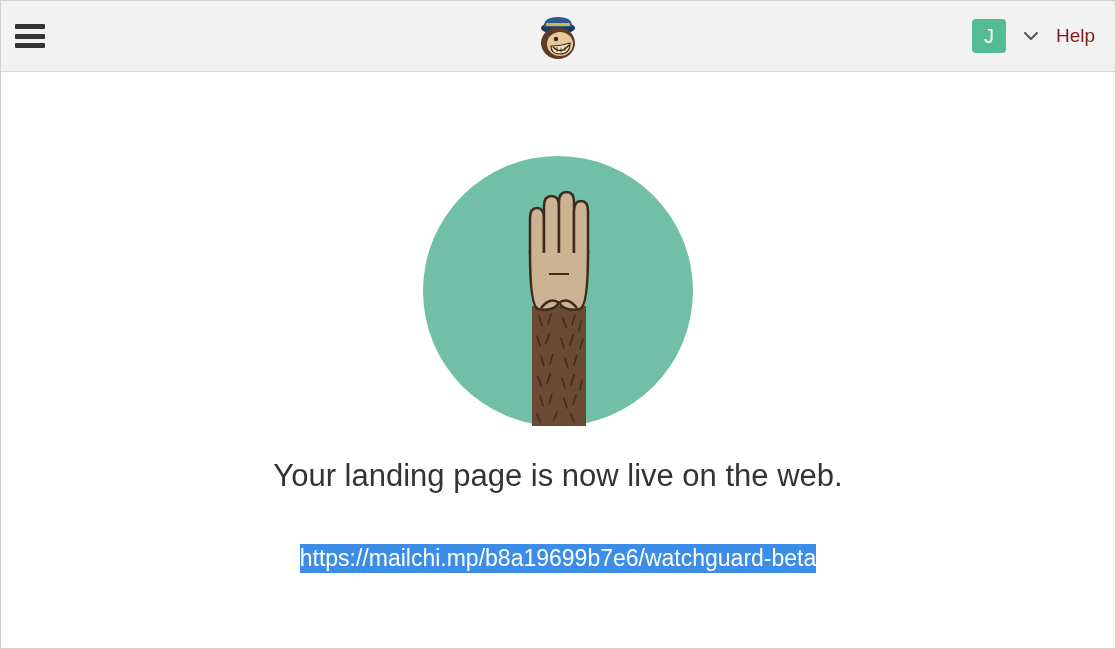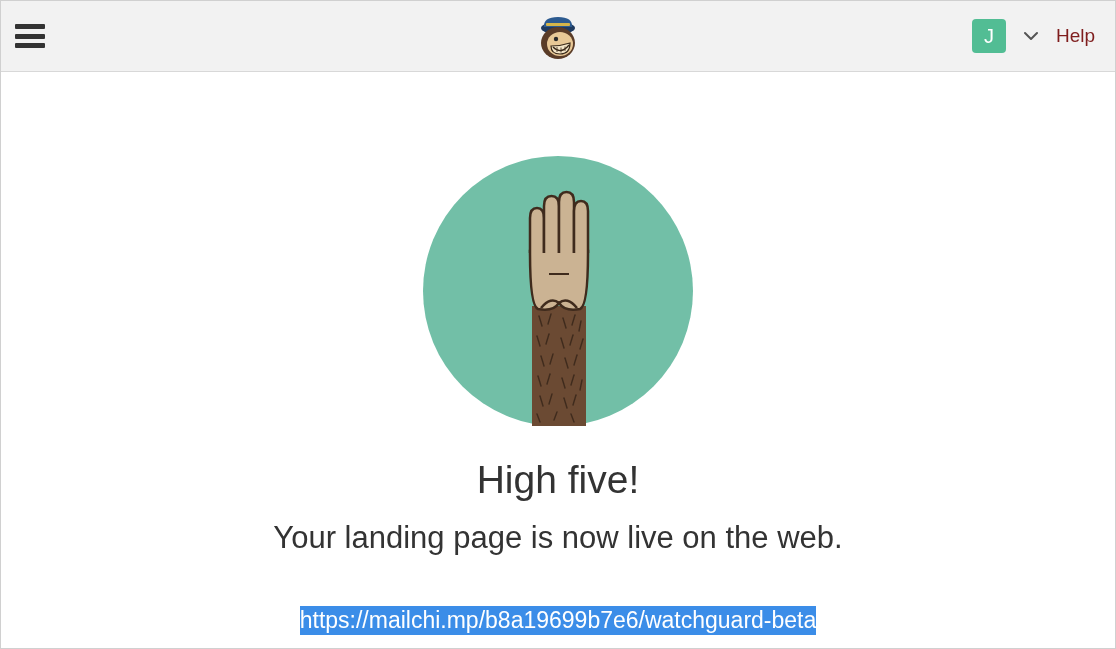--- a/index.html
+++ b/index.html
@@ -206,16 +206,15 @@
           <path d="M 151 97 L 151 55 Q 151 45 158 45 Q 165 45 165 55 L 165 97"></path>
         </g>
 
         <line x1="126" y1="118" x2="146" y2="118" stroke="#3f2b1d" stroke-width="2"></line>
         <path d="M 118 152 Q 128 140 136 147" fill="none" stroke="#3f2b1d" stroke-width="2.5"></path>
         <path d="M 136 147 Q 144 140 154 152" fill="none" stroke="#3f2b1d" stroke-width="2.5"></path>
       </g>
     </svg>
   </div>
 
-  <h1 class="title">High five!</h1>
   <h2 class="subtitle">Your landing page is now live on the web.</h2>
   <span class="url-text">https://mailchi.mp/b8a19699b7e6/watchguard-beta</span>
 </div>
 
 </body></html>

